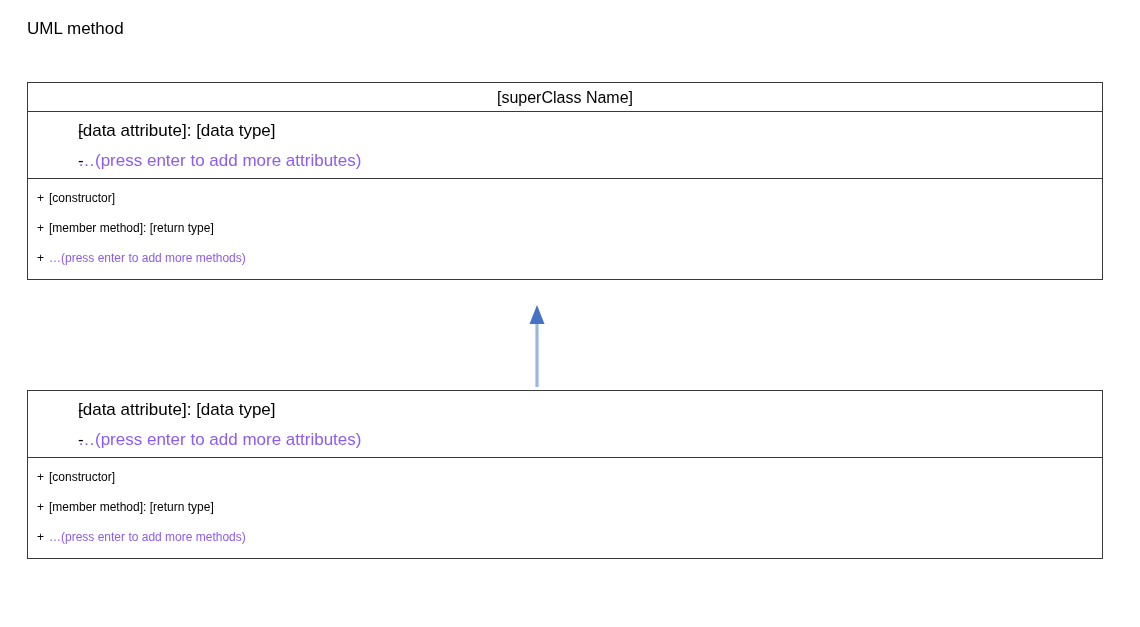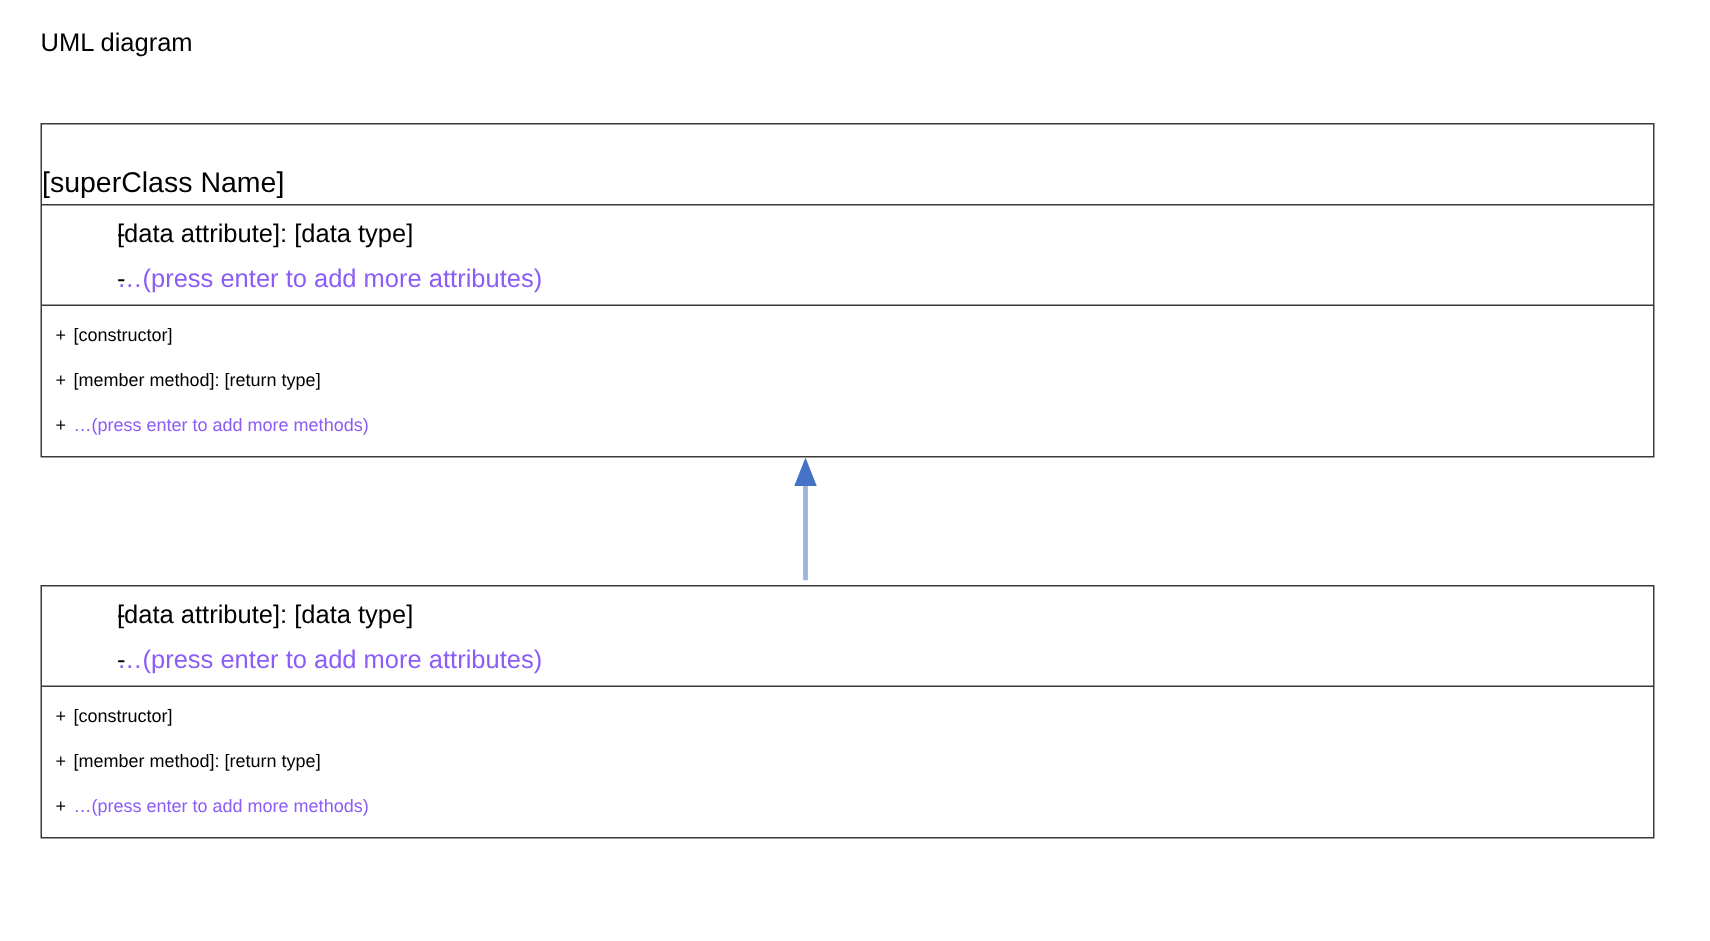--- a/index.html
+++ b/index.html
@@ -33,27 +33,26 @@
     box-sizing: border-box;
     border: 1.3px solid #3a3a3a;
     background: #ffffff;
   }
   #superclass-box { top: 82px; }
   #subclass-box   { top: 390px; }
 
   .class-header {
     height: 29px;
     line-height: 29px;
-    text-align: left;
-    font-size: 19px;
+    text-align: center;
+    font-size: 16px;
     border-bottom: 1.3px solid #3a3a3a;
     box-sizing: border-box;
     white-space: nowrap;
     overflow: hidden;
-    margin-top: 25px;
   }
 
   .class-section {
     box-sizing: border-box;
     padding: 3px 0 4px 0;
   }
   .attributes-section {
     border-bottom: 1.3px solid #3a3a3a;
     padding-top: 4px;
     padding-bottom: 2px;
@@ -103,21 +102,21 @@
     left: 529px;
     top: 305px;
     width: 16px;
     height: 82px;
   }
   #generalization-arrow svg { display: block; }
 </style>
 </head>
 <body>
 
-<div id="page-title">UML diagram</div>
+<div id="page-title">UML method</div>
 
 <div class="uml-class" id="superclass-box">
   <div class="class-header">[superClass Name]</div>
 
   <div class="class-section attributes-section">
     <div class="attr-row">
       <span class="attr-bullet">-</span><span class="attr-text">[data attribute]: [data type]</span>
     </div>
     <div class="attr-row">
       <span class="attr-bullet">-</span><span class="attr-text placeholder">…(press enter to add more attributes)</span>

